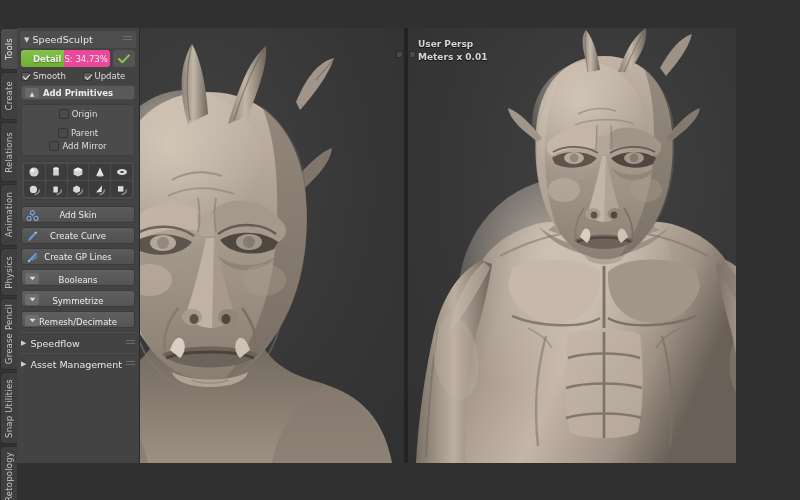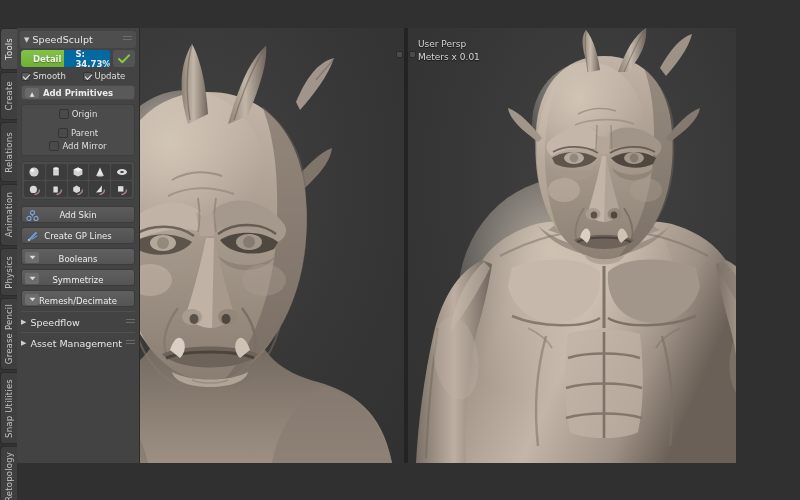--- a/index.html
+++ b/index.html
@@ -7,21 +7,21 @@
     width: 800px; height: 500px;
     background: #303030;
     font-family: "DejaVu Sans", sans-serif;
     overflow: hidden;
   }
   #app { position: relative; width: 800px; height: 500px; background: #303030; }
 
   
   .viewport-wrap {
     position: absolute; left: 0; top: 28px; width: 736px; height: 435px;
-    background: #3a3a3a; overflow: hidden;
+    background: #3a3a3a; overflow: hidden; font-weight: bold;
   }
   .viewport {
     position: absolute; top: 0; height: 435px;
     background: radial-gradient(ellipse at 50% 35%, #424242 0%, #363636 60%, #313131 100%);
     overflow: hidden;
   }
   .vp-left  { left: 0;   width: 404px; }
   .vp-right { left: 408px; width: 392px; }
 
   .vp-header {
@@ -103,36 +103,35 @@
     background-position: 0 0, 0 3px;
     opacity: .55;
   }
 
   .panel-body { padding: 0 4px; }
 
   
   .row-detail { display: flex; align-items: center; gap: 3px; margin-bottom: 4px; }
   .slider {
     position: relative; flex: 1; height: 17px;
-    background: #0369a1; border-radius: 3px; overflow: hidden;
+    background: #ec4899; border-radius: 3px; overflow: hidden;
     display: flex; align-items: center;
   }
   .slider-fill {
     position: absolute; left: 0; top: 0; bottom: 0; width: 48%;
     background: linear-gradient(#83c24a, #6fb033);
     border-radius: 3px 0 0 3px;
   }
   .slider-lbl {
     position: relative; z-index: 2; font-size: 8.5px; color: #f2f2f2;
     padding-left: 12px; font-weight: bold; text-shadow: 0 1px 1px rgba(0,0,0,.35);
   }
   .slider-val {
     position: relative; z-index: 2; font-size: 8.5px; color: #ededed;
-    padding-left: 14px;
-    font-weight: bold;
+    padding-left: 3px;
   }
   .chk-btn {
     width: 22px; height: 17px; background: #545454; border-radius: 3px;
     display: flex; align-items: center; justify-content: center;
   }
   .chk-btn svg { display: block; }
 
   
   .row-chk { display: flex; align-items: center; gap: 9px; margin-bottom: 4px; }
   .cbox {
@@ -647,20 +646,27 @@
       <div class="btn">
         <svg class="bico" viewBox="0 0 14 14">
           <circle cx="7" cy="4" r="2.2" fill="none" stroke="#7ba6d8" stroke-width="1.2"></circle>
           <circle cx="3.2" cy="10.2" r="2.2" fill="none" stroke="#7ba6d8" stroke-width="1.2"></circle>
           <circle cx="10.8" cy="10.2" r="2.2" fill="none" stroke="#7ba6d8" stroke-width="1.2"></circle>
           <path d="M7 6.2 L7 8 M5.2 9 L4.9 9.2 M9 9 L9.3 9.2" stroke="#7ba6d8" stroke-width="1.1"></path>
         </svg>
         <span class="blbl">Add Skin</span>
       </div>
 
+      <div class="btn">
+        <svg class="bico" viewBox="0 0 14 14">
+          <path d="M2 12 L4.5 11 L11.5 3.5 L10 2 L3 9.5 Z" fill="#6f9fd6"></path>
+          <path d="M10 2 L11.5 3.5" stroke="#d6e3f2" stroke-width="1.2"></path>
+        </svg>
+        <span class="blbl">Create Curve</span>
+      </div>
 
       <div class="btn">
         <svg class="bico" viewBox="0 0 14 14">
           <path d="M1.5 12.5 L4 11.5 L12 3.2 L10.5 1.8 L2.5 10 Z" fill="#6f9fd6"></path>
           <path d="M2.5 10 L4 11.5" stroke="#cfdcee" stroke-width="1.1"></path>
           <path d="M6 10 C8 9 10 7.5 12 6" stroke="#6f9fd6" stroke-width="1.2" fill="none"></path>
         </svg>
         <span class="blbl">Create GP Lines</span>
       </div>
 

